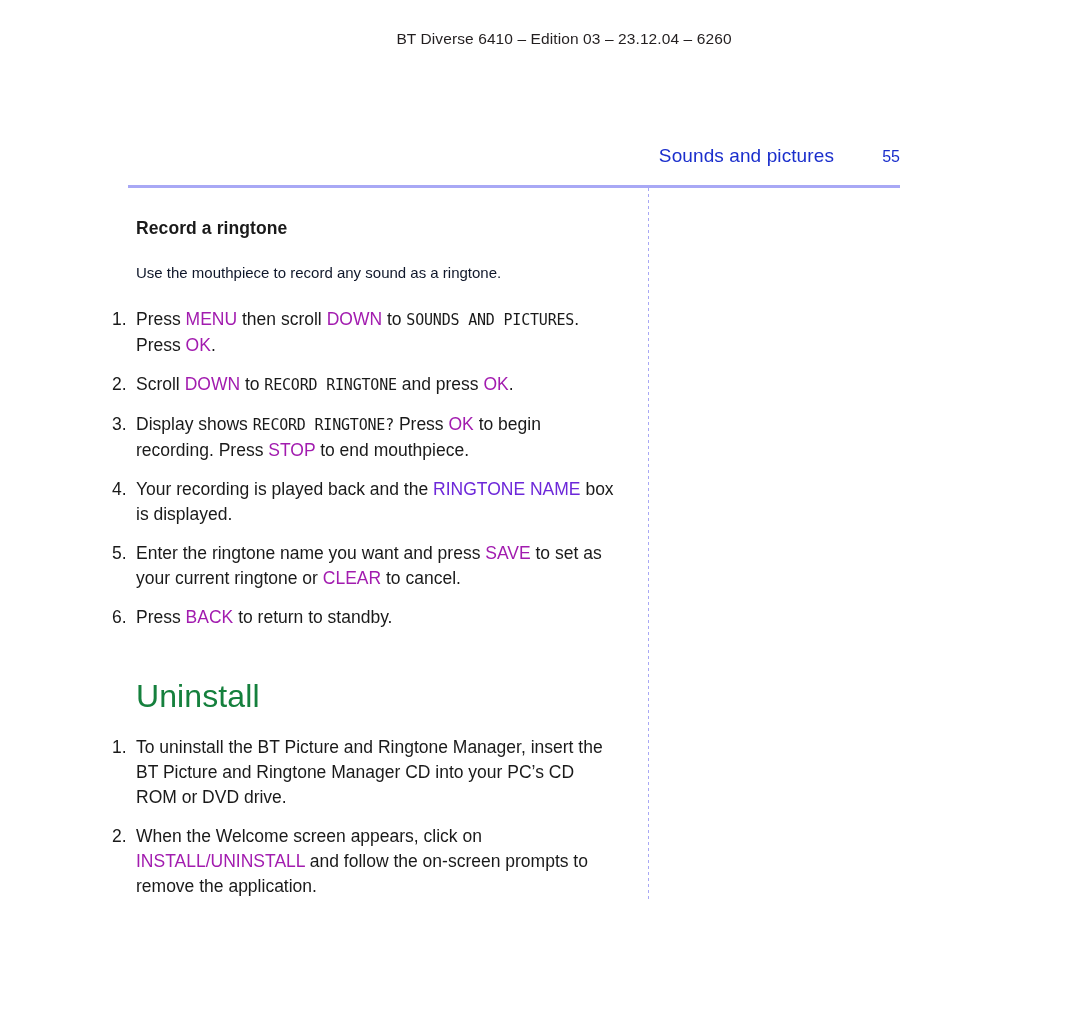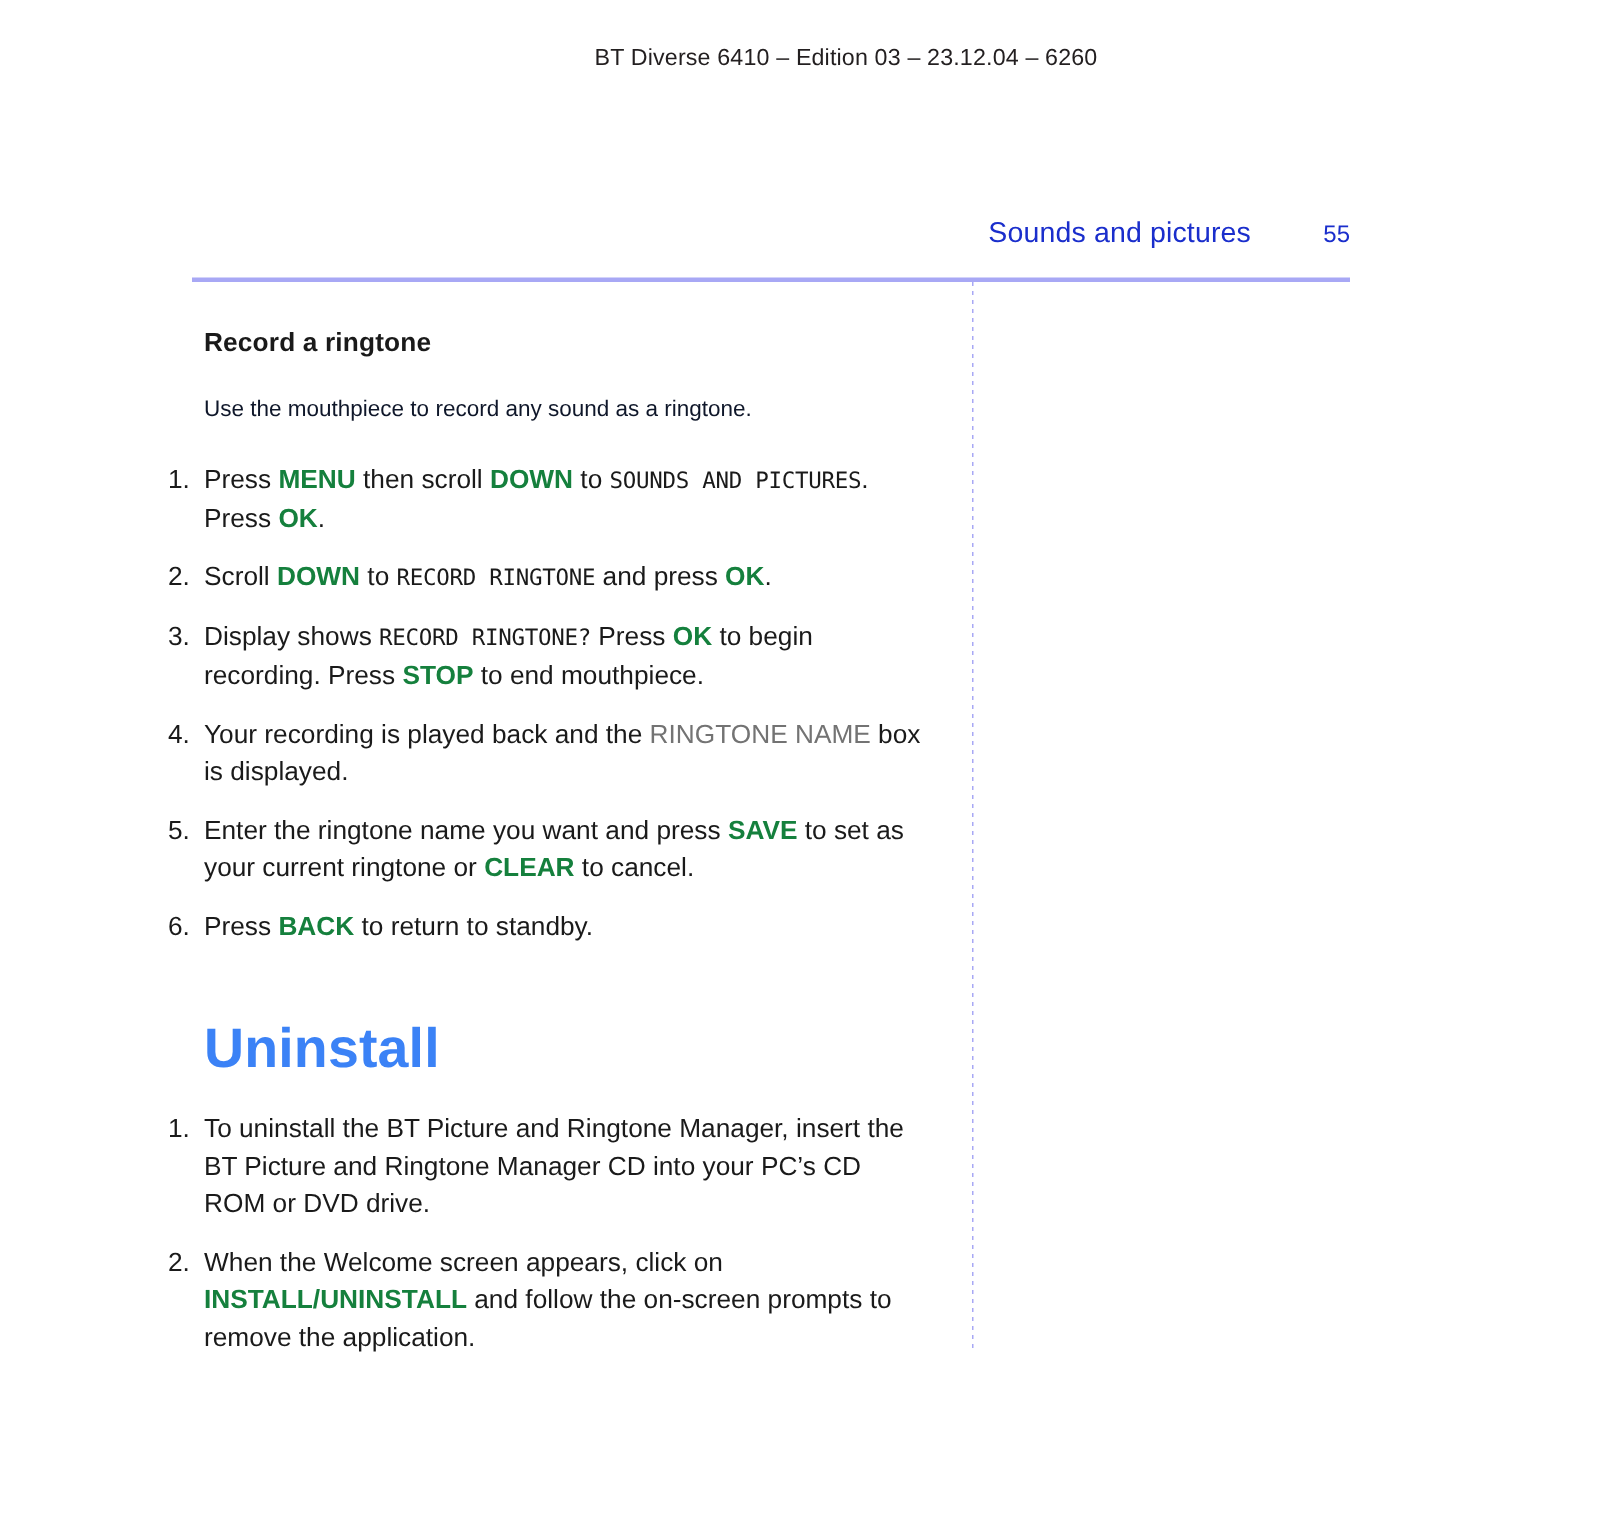--- a/index.html
+++ b/index.html
@@ -93,23 +93,23 @@
     letter-spacing: 0.1px;
   }
   .intro-para {
     font-size: 15px;
     line-height: 24px;
     margin: 0 0 22px 24px;
     color: #0f172a;
   }
 
   .big-head {
-    font-size: 37px;
-    color: #3b82f6;
-    font-weight: bold;
+    font-size: 32px;
+    color: #15803d;
+    font-weight: normal;
     margin: 48px 0 20px 24px;
     letter-spacing: 0.1px;
   }
 
   
   ol.steps {
     list-style: none;
     margin: 0;
     padding: 0;
   }
@@ -129,31 +129,31 @@
     left: 0;
     top: 0;
     width: 18px;
     text-align: left;
     font-size: 17.5px;
     color: #1a1a1a;
   }
 
   
   .k {            
-    color: #15803d;
-    font-weight: bold;
+    color: #a21caf;
+    font-weight: normal;
   }
   .d {            
     font-family: "DejaVu Sans Mono", "Liberation Mono", monospace;
     font-size: 15px;
     letter-spacing: -0.2px;
     color: #1a1a1a;
   }
   .caps {         
-    color: #737373;
+    color: #6d28d9;
     margin-top: 44px;
   }
 </style>
 </head>
 <body>
 
 <div class="doc-header">BT Diverse 6410 – Edition 03 – 23.12.04 – 6260</div>
 
 <div class="page-title-row">
   <div class="section-name">Sounds and pictures</div>

